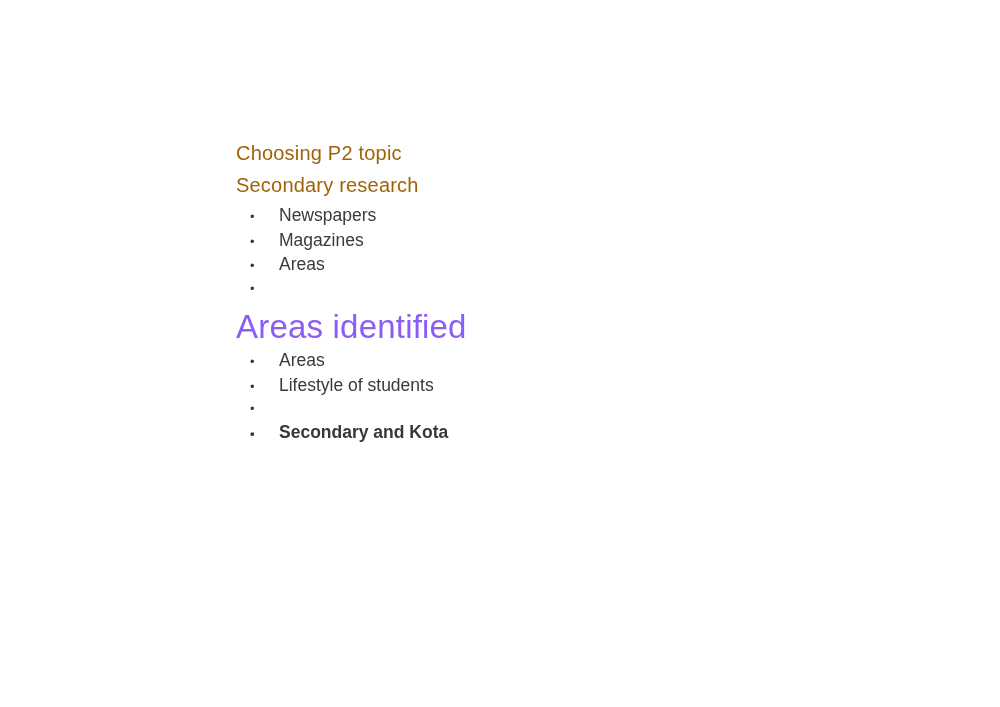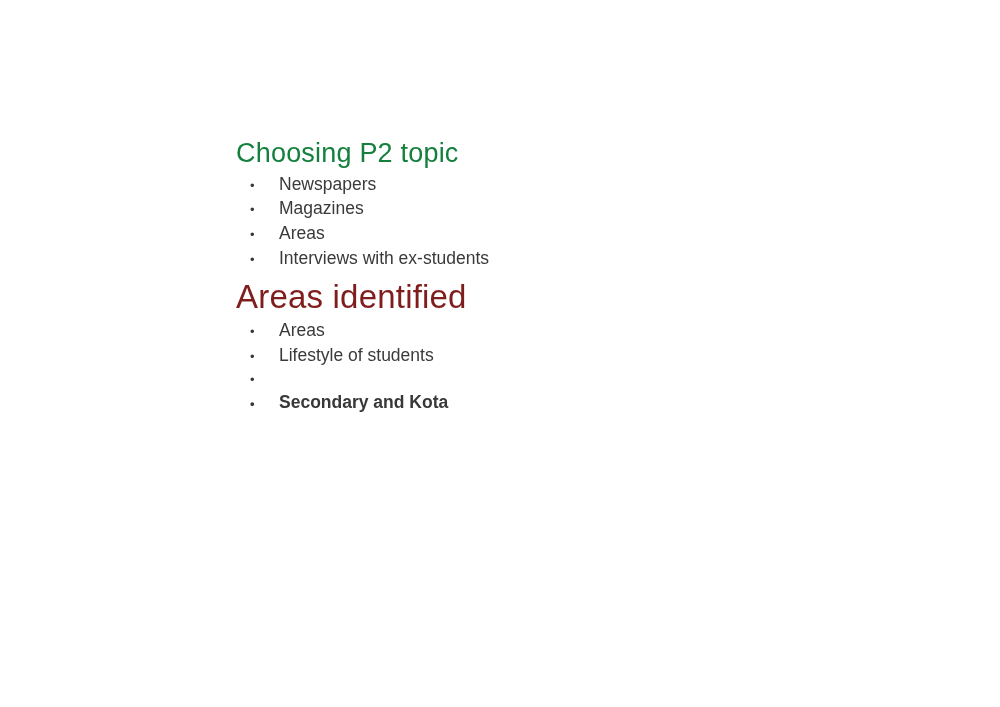--- a/index.html
+++ b/index.html
@@ -15,24 +15,24 @@
     overflow: hidden;
     font-family: "Liberation Sans", sans-serif;
   }
   .content {
     position: absolute;
     left: 236px;
     top: 138px;
     width: 600px;
   }
   .h-main {
-    font-size: 27px;
+    font-size: 20px;
     line-height: 31.5px;
     font-weight: 400;
-    color: #15803d;
+    color: #a16207;
     letter-spacing: 0.2px;
   }
   .bullet-list {
     list-style: none;
     margin: 3px 0 0 0;
     padding: 0;
   }
   .bullet-list li {
     display: flex;
     align-items: baseline;
@@ -64,41 +64,41 @@
   }
 </style>
 </head>
 <body>
 
 <div class="slide">
   <div class="content">
 
     <div class="h-main">Choosing P2 topic</div>
 
+    <div class="h-main">Secondary research</div>
 
     <ul class="bullet-list">
       <li>
         <span class="bullet-glyph">•</span>
         <span class="bullet-label">Newspapers</span>
       </li>
       <li>
         <span class="bullet-glyph">•</span>
         <span class="bullet-label">Magazines</span>
       </li>
       <li>
         <span class="bullet-glyph">•</span>
         <span class="bullet-label">Areas</span>
       </li>
       <li>
         <span class="bullet-glyph">•</span>
-        <span class="bullet-label">Interviews with ex-students</span>
       </li>
     </ul>
 
-    <div class="h-accent" style="color: #7f1d1d;">Areas identified</div>
+    <div class="h-accent" style="color: #8b5cf6;">Areas identified</div>
 
     <ul class="bullet-list">
       <li>
         <span class="bullet-glyph">•</span>
         <span class="bullet-label">Areas</span>
       </li>
       <li>
         <span class="bullet-glyph">•</span>
         <span class="bullet-label">Lifestyle of students</span>
       </li>

